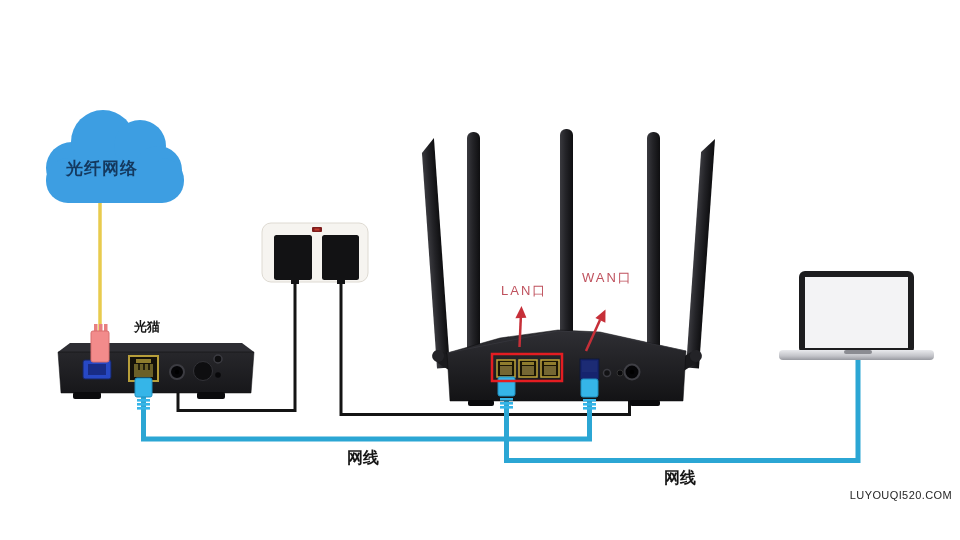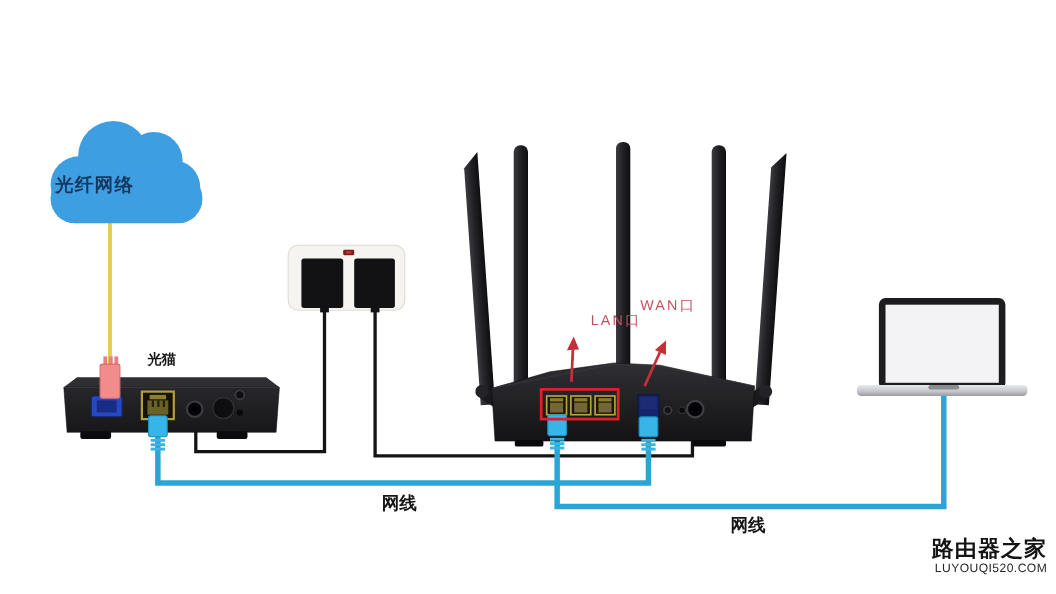--- a/index.html
+++ b/index.html
@@ -1,23 +1,23 @@
 <!DOCTYPE html>
 <html><head>
 <meta charset="utf-8">
 <style>
   html,body{margin:0;padding:0;background:#fff;}
   body{font-family:"Liberation Sans","DejaVu Sans",sans-serif;}
   .stage{position:relative;width:960px;height:540px;background:#ffffff;overflow:hidden;}
   .scene{position:absolute;left:0;top:0;}
   .lbl{position:absolute;color:#161616;white-space:nowrap;}
-  .cloud-lbl{left:50px;top:157px;width:104px;text-align:left;font-size:17px;font-weight:700;color:#14395f;letter-spacing:1px;}
+  .cloud-lbl{left:50px;top:157px;width:104px;text-align:center;font-size:17px;font-weight:700;color:#14395f;letter-spacing:1px;}
   .modem-lbl{left:134px;top:318px;font-size:13px;font-weight:600;}
   .port-lbl{font-size:13px;font-weight:500;letter-spacing:2px;color:#bf515d;}
-  .lan-lbl{left:501px;top:282px;margin-left:36px;}
+  .lan-lbl{left:501px;top:282px;}
   .wan-lbl{left:582px;top:269px;}
   .cable-lbl{font-size:16px;font-weight:700;}
   .cable1-lbl{left:347px;top:448px;}
   .cable2-lbl{left:664px;top:468px;}
   .watermark{position:absolute;right:8px;top:488px;text-align:right;line-height:1.1;}
   .wm-title{font-size:20px;font-weight:800;color:#141414;letter-spacing:1px;}
   .wm-site{font-size:11px;font-weight:400;color:#262626;letter-spacing:0.4px;margin-top:1px;}
 </style>
 </head>
 <body>
@@ -179,17 +179,16 @@
   </svg>
 
   <div class="lbl cloud-lbl">光纤网络</div>
   <div class="lbl modem-lbl">光猫</div>
   <div class="lbl port-lbl lan-lbl">LAN口</div>
   <div class="lbl port-lbl wan-lbl">WAN口</div>
   <div class="lbl cable-lbl cable1-lbl">网线</div>
   <div class="lbl cable-lbl cable2-lbl">网线</div>
 
   <div class="watermark">
-    <div class="wm-title">路由器之家</div>
     <div class="wm-site">LUYOUQI520.COM</div>
   </div>
 
 </div>
 
 </body></html>

